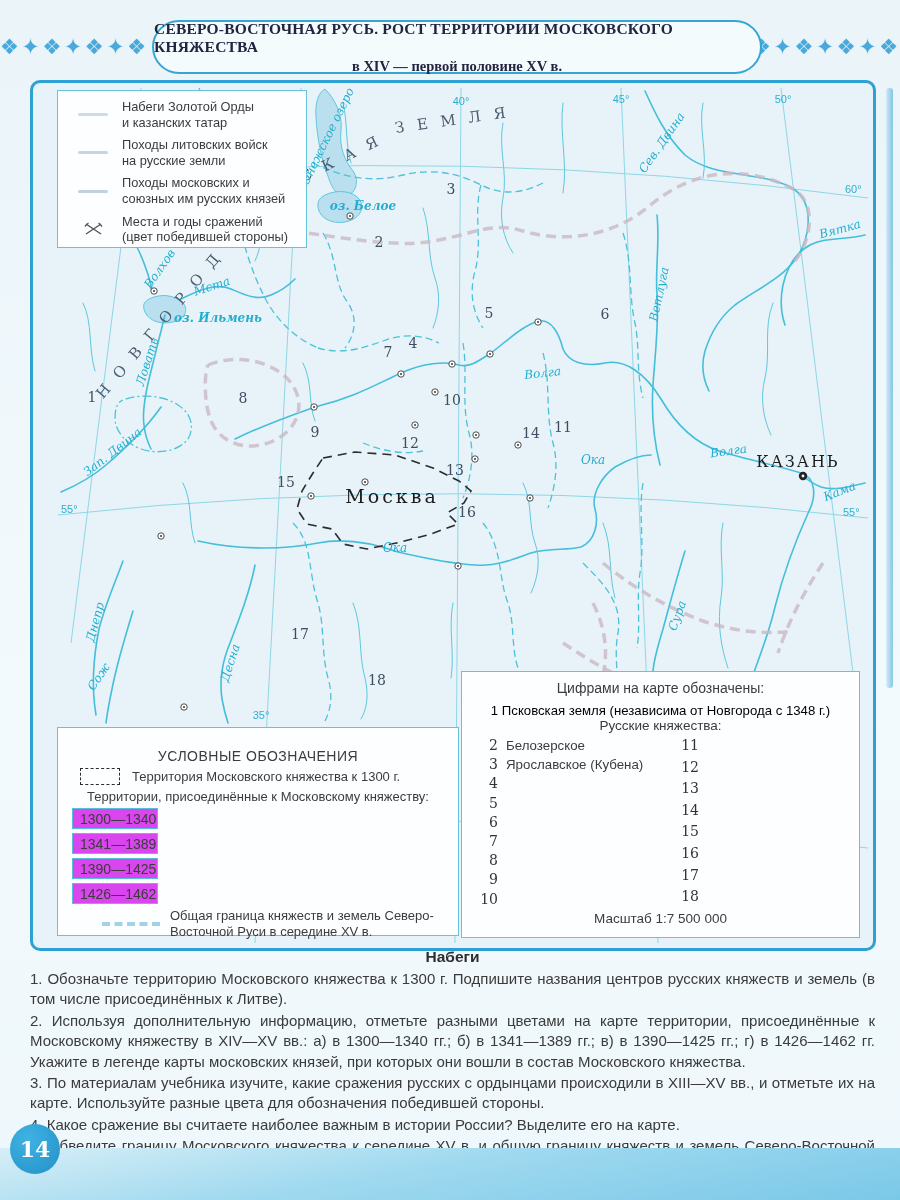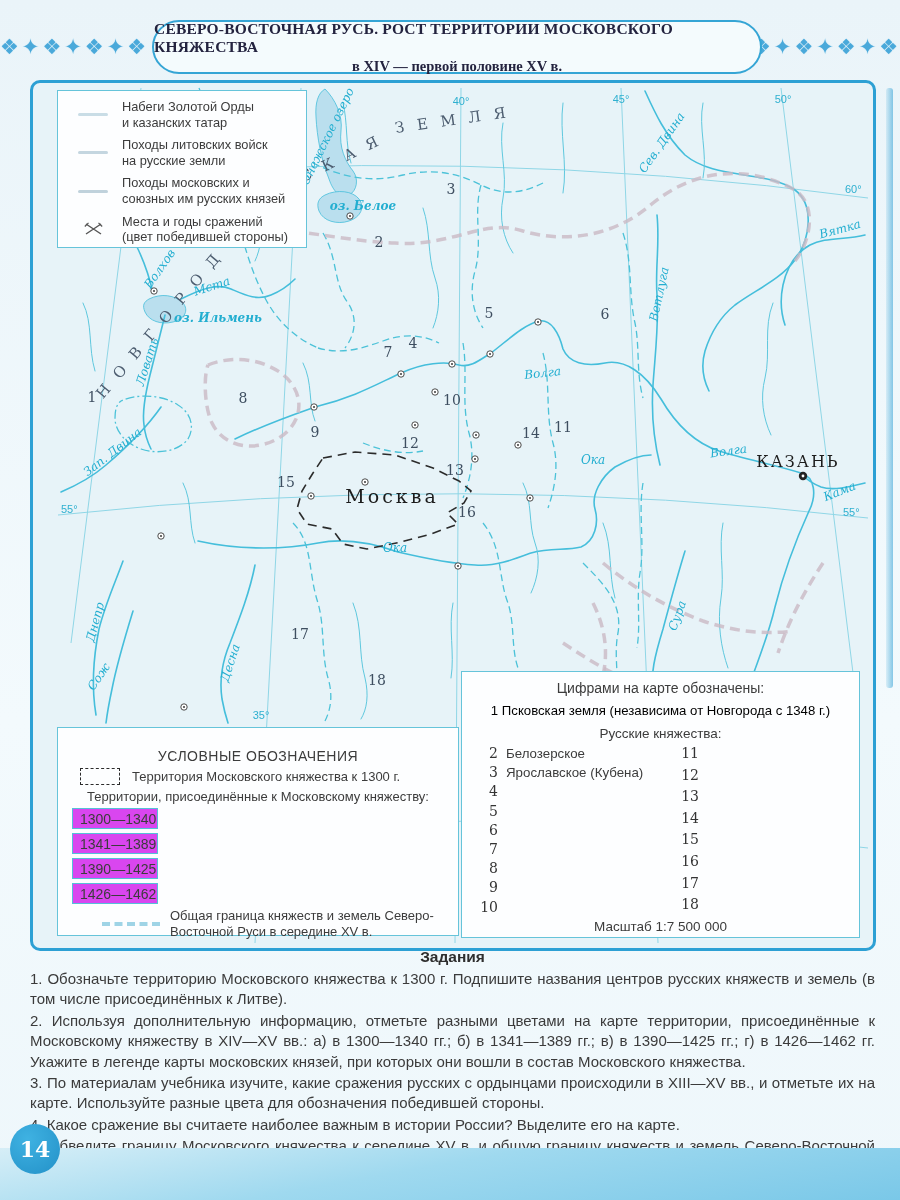--- a/index.html
+++ b/index.html
@@ -51,21 +51,21 @@
   .sb-dashrect{width:38px;height:15px;border:1.6px dashed #2b2b2b;margin:0 12px 0 14px;flex:0 0 38px;}
   .sb-text{font-size:13px;color:#3c3c3c;line-height:1.2;white-space:pre-line;}
   .sb-center{text-align:center;font-size:13px;color:#3c3c3c;margin:4px 0 2px 0;}
   .sb-period{width:86px;height:21px;border:1.3px solid #55c0d8;background:#d946ef;display:flex;align-items:center;padding-left:7px;box-sizing:border-box;font-size:14px;color:#3c3c3c;margin:4px 16px 4px 6px;}
   .sb-dashline{width:58px;height:0;border-top:4px dashed #cfc3cb;margin:0 10px 0 36px;flex:0 0 58px;}
   .sb-dashline.blue{border-top-color:#9fd4e6;}
 
   .numbers-box{left:461px;top:671px;width:399px;height:267px;padding:6px 10px;box-sizing:border-box;}
   .nb-title{text-align:center;font-size:14px;color:#3c3c3c;margin-top:2px;}
   .nb-line1{text-align:center;font-size:13.2px;color:#000000;margin-top:7px;}
-  .nb-sub{text-align:center;font-size:13.5px;color:#3c3c3c;margin-top:8px;margin-bottom:4px;}
+  .nb-sub{text-align:center;font-size:13.5px;color:#3c3c3c;margin-bottom:4px;}
   .nb-cols{position:relative;height:172px;}
   .nb-col{position:absolute;top:0;}
   .nb-col.leftc{left:4px;width:220px;}
   .nb-col.rightc{left:205px;width:120px;}
   .nb-row{display:flex;align-items:baseline;}
   .leftc .nb-row{height:19.2px;}
   .rightc .nb-row{height:21.6px;}
   .nb-num{font-family:"DejaVu Serif","Liberation Serif",serif;font-size:14px;color:#333;width:22px;text-align:right;margin-right:8px;}
   .nb-label{font-size:13.3px;color:#3c3c3c;}
   .nb-scale{text-align:center;font-size:13.5px;color:#3c3c3c;margin-top:2px;}
@@ -442,21 +442,21 @@
         <div class="nb-row">
             <span class="nb-num">18</span>
             <span class="nb-label"></span>
           </div>
       </div>
     </div>
     <div class="nb-scale">Масштаб 1:7 500 000</div>
   </div>
 
   <div class="tasks">
-    <div class="tasks-title">Задания</div>
+    <div class="tasks-title">Набеги</div>
     <div class="task">1.  Обозначьте территорию Московского княжества к 1300 г. Подпишите названия центров русских княжеств и земель (в том числе присоединённых к Литве).</div>
     <div class="task">2.  Используя дополнительную информацию, отметьте разными цветами на карте территории, присоединённые к Московскому княжеству в XIV—XV вв.: а) в 1300—1340 гг.; б) в 1341—1389 гг.; в) в 1390—1425 гг.; г) в 1426—1462 гг. Укажите в легенде карты московских князей, при которых они вошли в состав Московского княжества.</div>
     <div class="task">3.  По материалам учебника изучите, какие сражения русских с ордынцами происходили в XIII—XV вв., и отметьте их на карте. Используйте разные цвета для обозначения победившей стороны.</div>
     <div class="task">4.  Какое сражение вы считаете наиболее важным в истории России? Выделите его на карте.</div>
     <div class="task">5.  Обведите границу Московского княжества к середине XV в. и общую границу княжеств и земель Северо-Восточной Руси. Подпишите названия государств и русских княжеств к их номерам, обозначенным в легенде.</div>
   </div>
 
   <div class="bottom-strip"></div>
   <div class="page-circle">
     <span>14</span>

